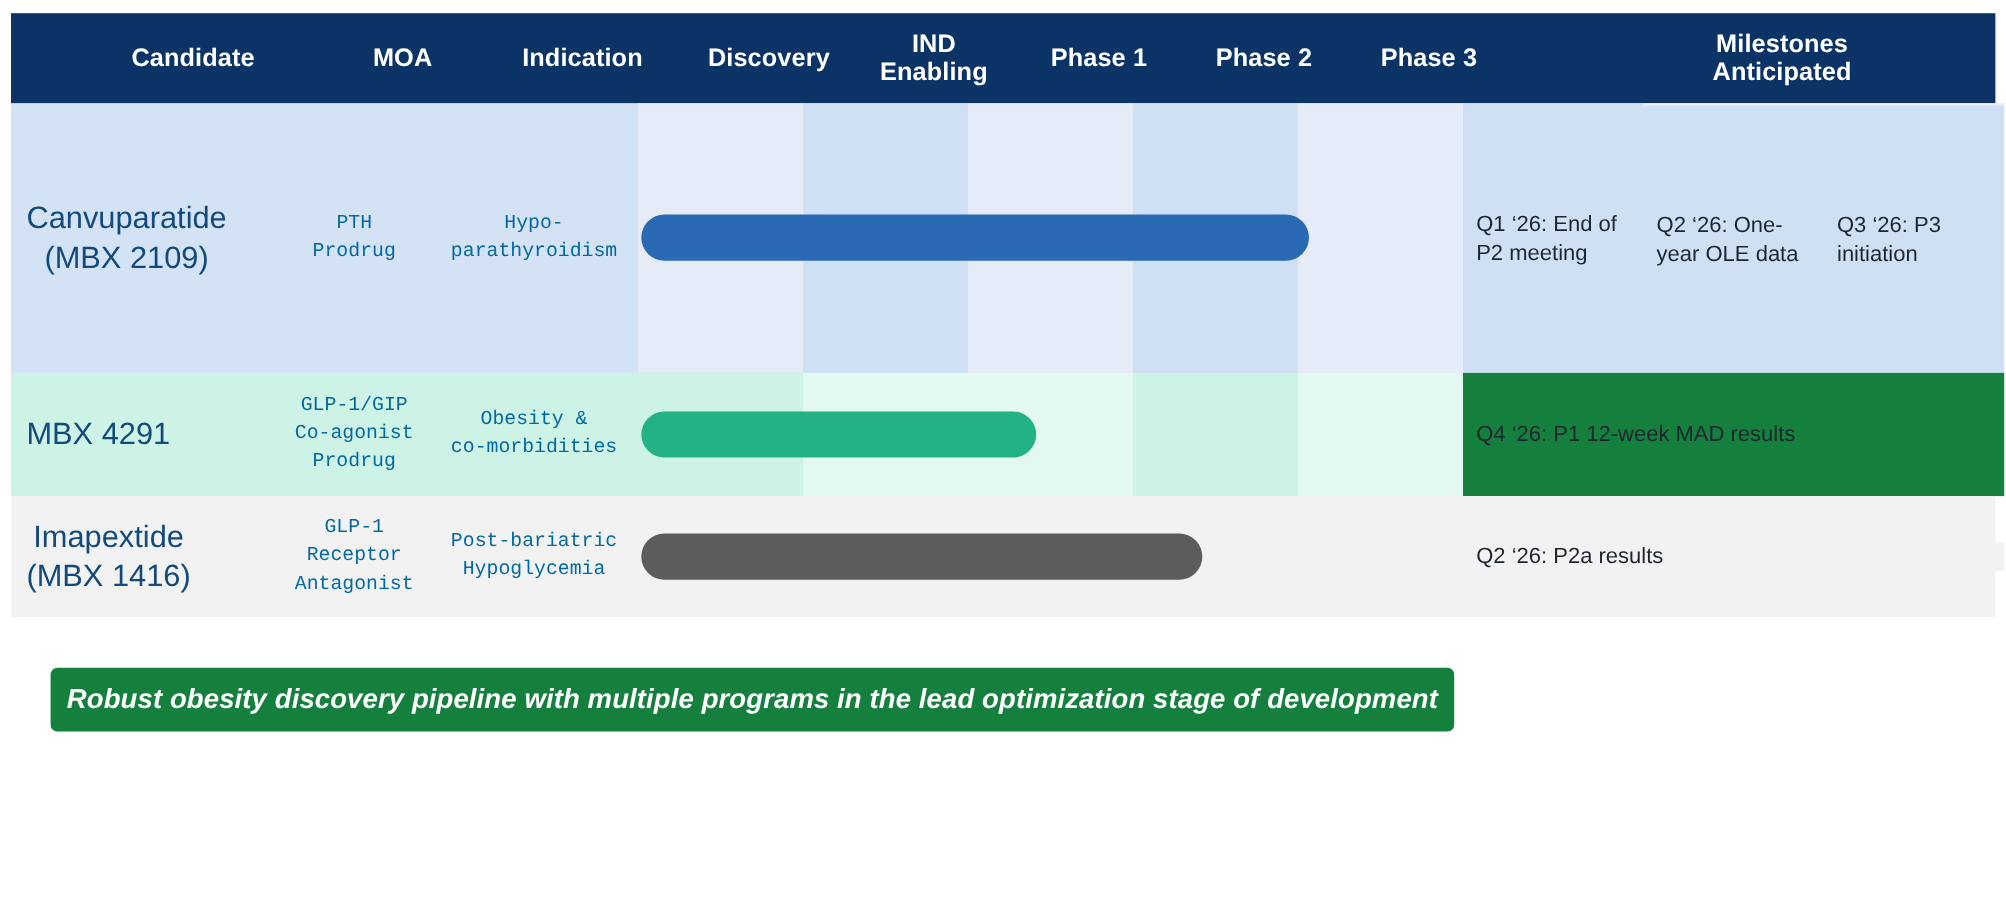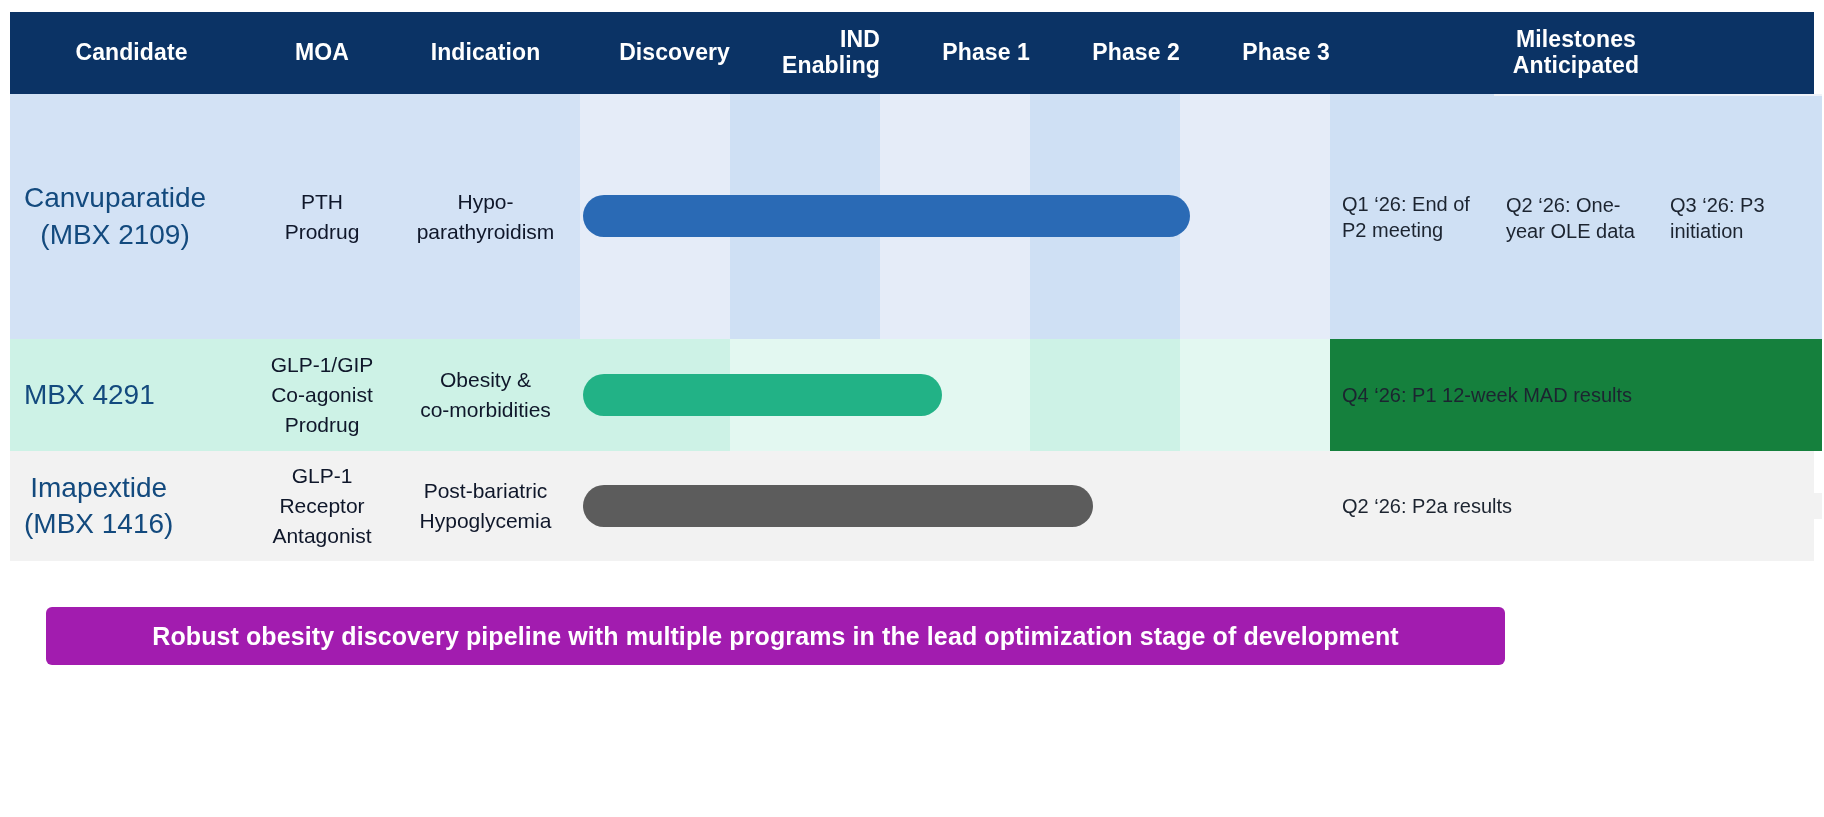--- a/index.html
+++ b/index.html
@@ -7,49 +7,49 @@
     width:1824px;height:817px;background:#ffffff;
     font-family:"Liberation Sans", sans-serif;
     -webkit-font-smoothing:antialiased;
   }
   .sheet{position:relative;width:1824px;height:817px;overflow:hidden;}
 
   
   .pipeline{position:absolute;left:10px;top:12px;width:1804px;}
 
   .thead{
-    display:flex;background:#0b3365;height:82px;align-items:center;
+    display:flex;background:#0b3365;height:82px;align-items:center;padding-left:44px;
   }
   .th{
     color:#ffffff;font-size:23px;font-weight:bold;text-align:center;
     line-height:1.12;letter-spacing:.1px;
   }
 
   
   .c-cand{width:243px;flex:0 0 243px;}
   .c-moa {width:138px;flex:0 0 138px;}
   .c-ind {width:189px;flex:0 0 189px;}
-  .c-ph  {width:150px;flex:0 0 150px;text-align:right;}
+  .c-ph  {width:150px;flex:0 0 150px;}
   .c-ms  {width:492px;flex:0 0 492px;}
 
   .trow{display:flex;position:relative;}
   .row1{height:245px;background:#d3e2f5;}
   .row2{height:112px;background:#cdf2e6;}
   .row3{height:110px;background:#f2f2f2;align-items:center;}
 
   .cell{
     display:flex;align-items:center;justify-content:center;
     text-align:center;box-sizing:border-box;
   }
   .cand-txt{
     color:#134a7e;font-size:28px;line-height:1.30;font-weight:normal;
     padding-left:14px;
   }
   .cand-cell{justify-content:flex-start;}
-  .moa-txt,.ind-txt{color:#0f172a;font-size:21px;line-height:1.42;}
+  .moa-txt,.ind-txt{color:#0369a1;font-size:18px;line-height:1.42;font-family:Liberation Mono, monospace;}
   .ind-txt{padding:0 6px;}
 
   
   .band{position:relative;}
   .row1 .band-a{background:#e5ecf8;}
   .row1 .band-b{background:#cfe0f4;}
   .row2 .band-a{background:#e3f8f1;}
   .row2 .band-b{background:#cdf2e6;}
   .row3 .band-a{background:#f7f7f7;}
   .row3 .band-b{background:#f2f2f2;}
@@ -69,23 +69,23 @@
   
   .bar{
     position:absolute;height:42px;border-radius:21px;z-index:5;
   }
   .bar-1{background:#2a6ab5;}
   .bar-2{background:#22b286;}
   .bar-3{background:#5c5c5c;}
 
   
   .banner{
-    position:absolute;left:46px;top:607px;width:1459px;height:58px;
-    background:#a21caf;border-radius:6px;
-    display:flex;align-items:center;justify-content:center;
+    position:absolute;left:46px;top:607px;width:1276px;height:58px;
+    background:#15803d;border-radius:6px;
+    display:flex;align-items:center;justify-content:center;font-style:italic;
   }
   .banner-txt{
     color:#ffffff;font-size:25px;font-weight:bold;letter-spacing:.1px;
     white-space:nowrap;
   }
 </style>
 </head>
 <body>
 
 <div class="sheet">

